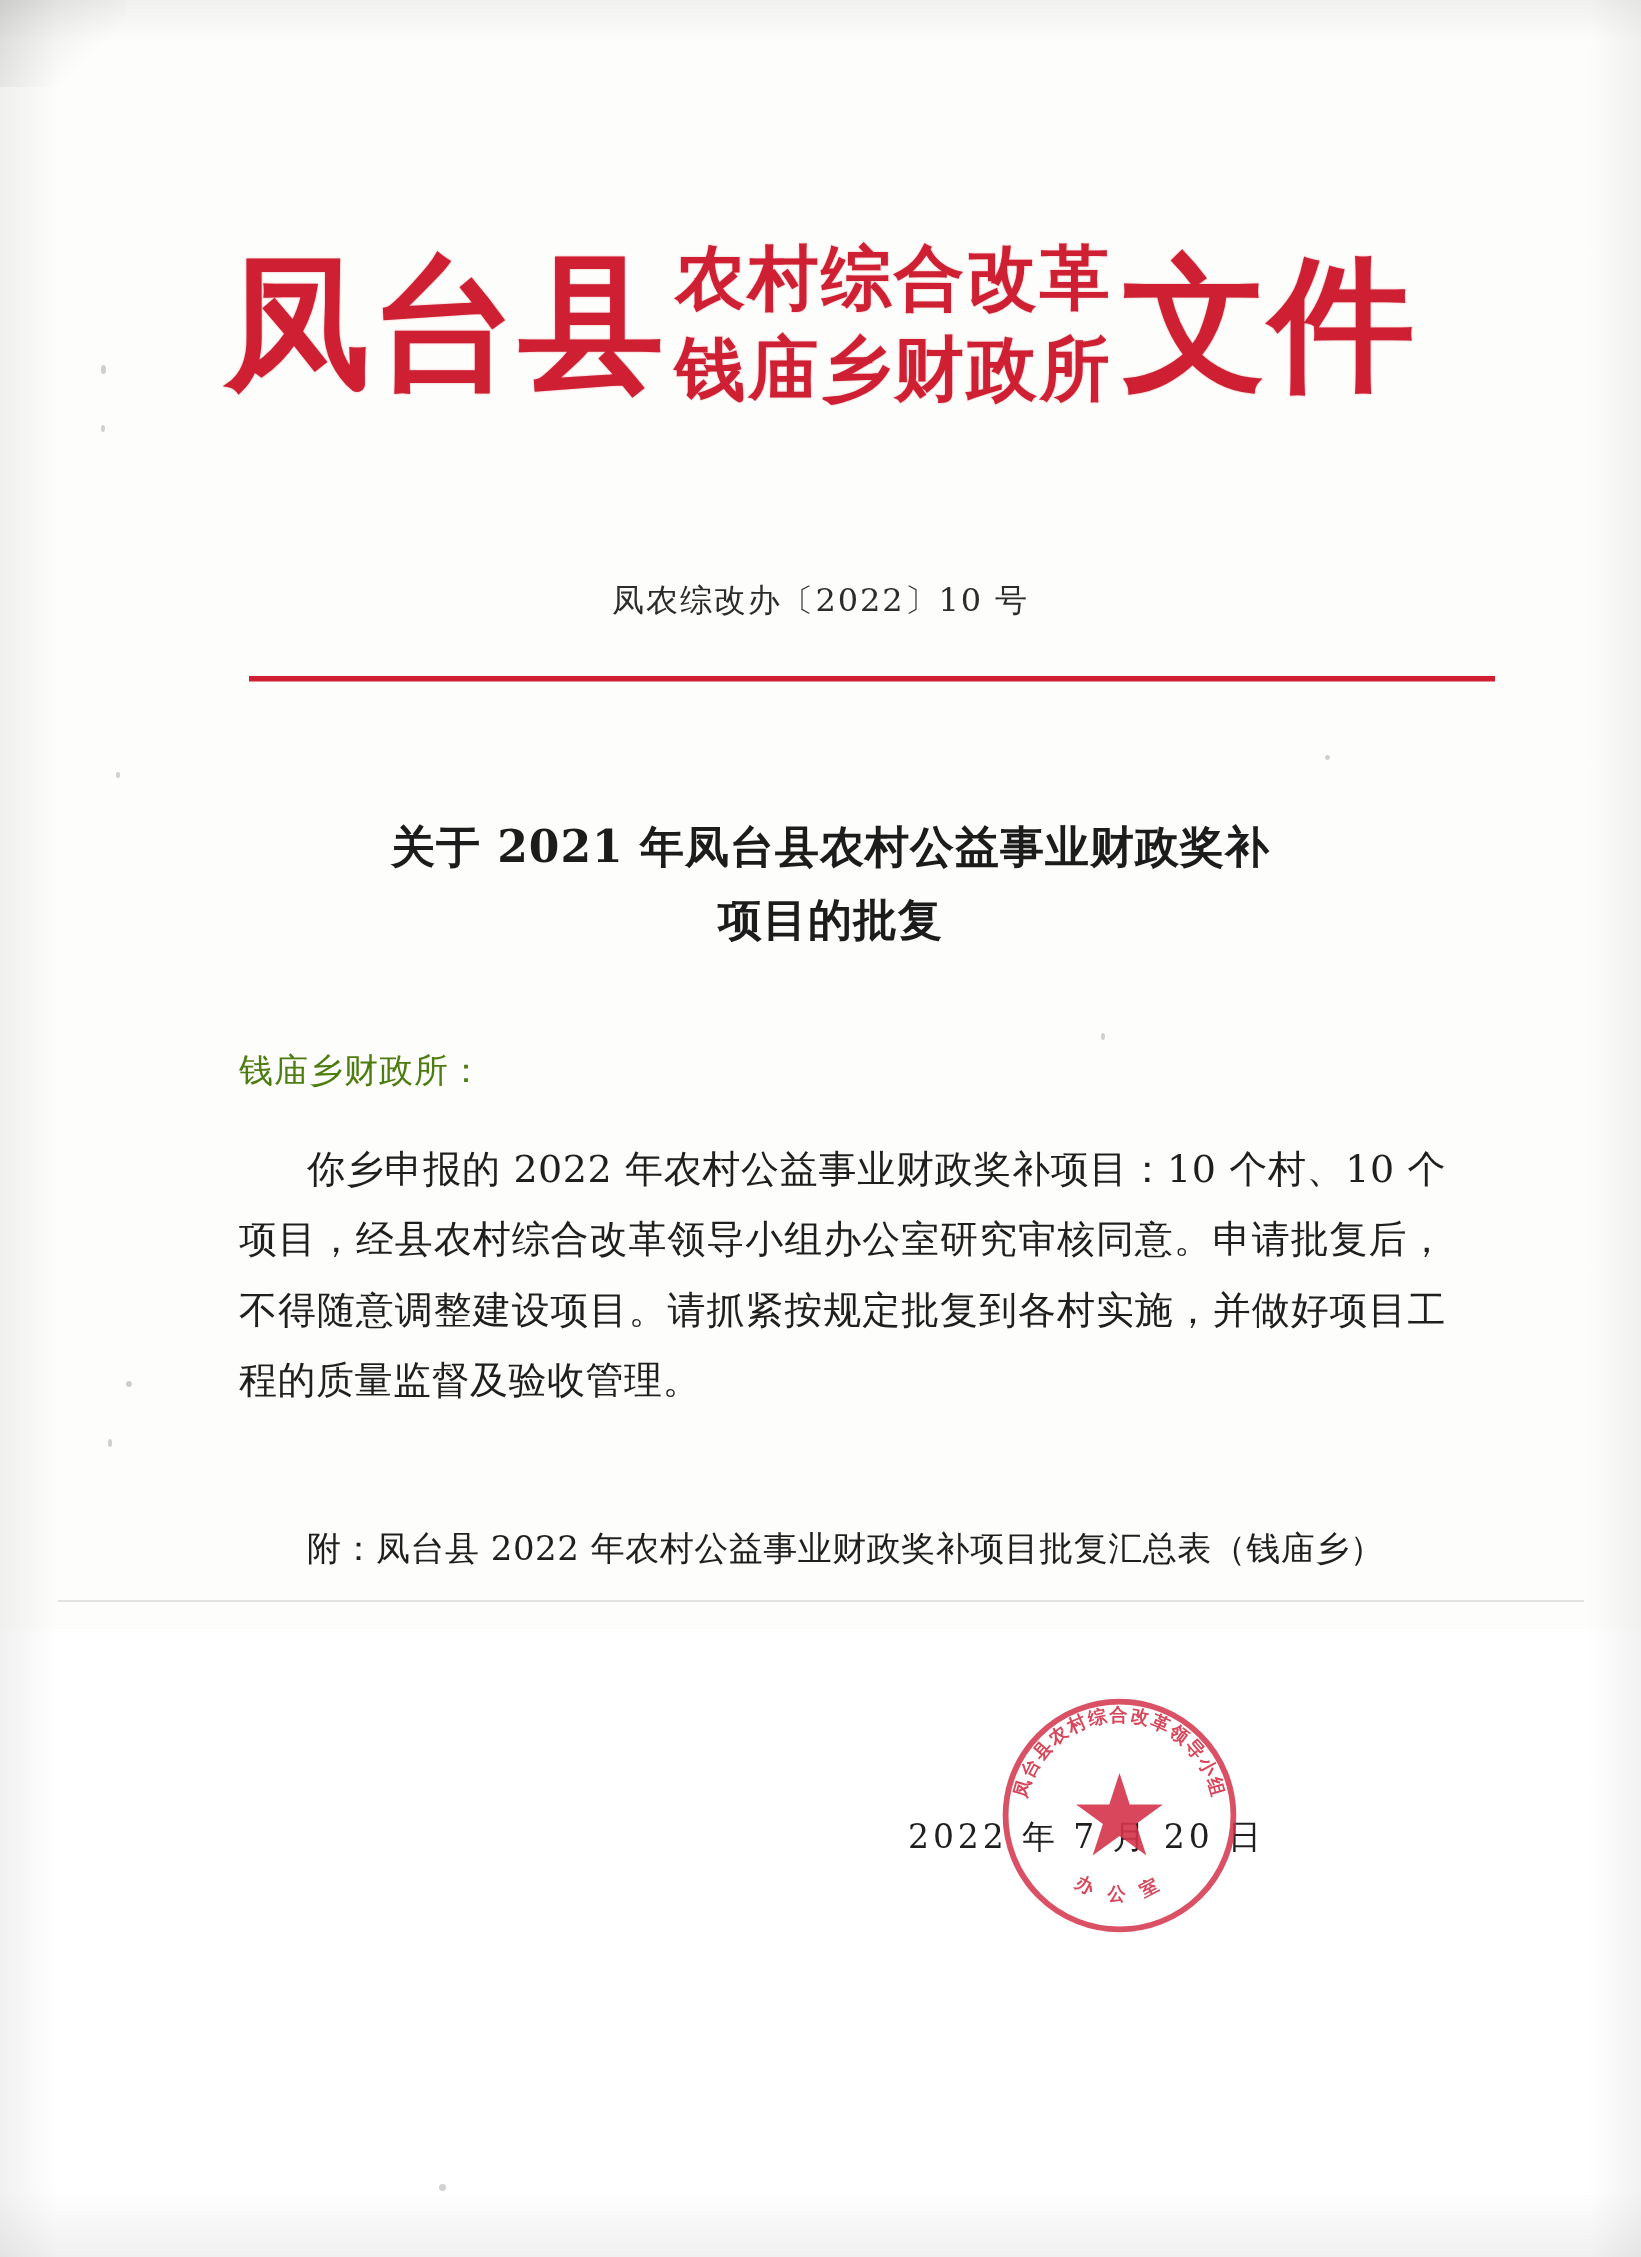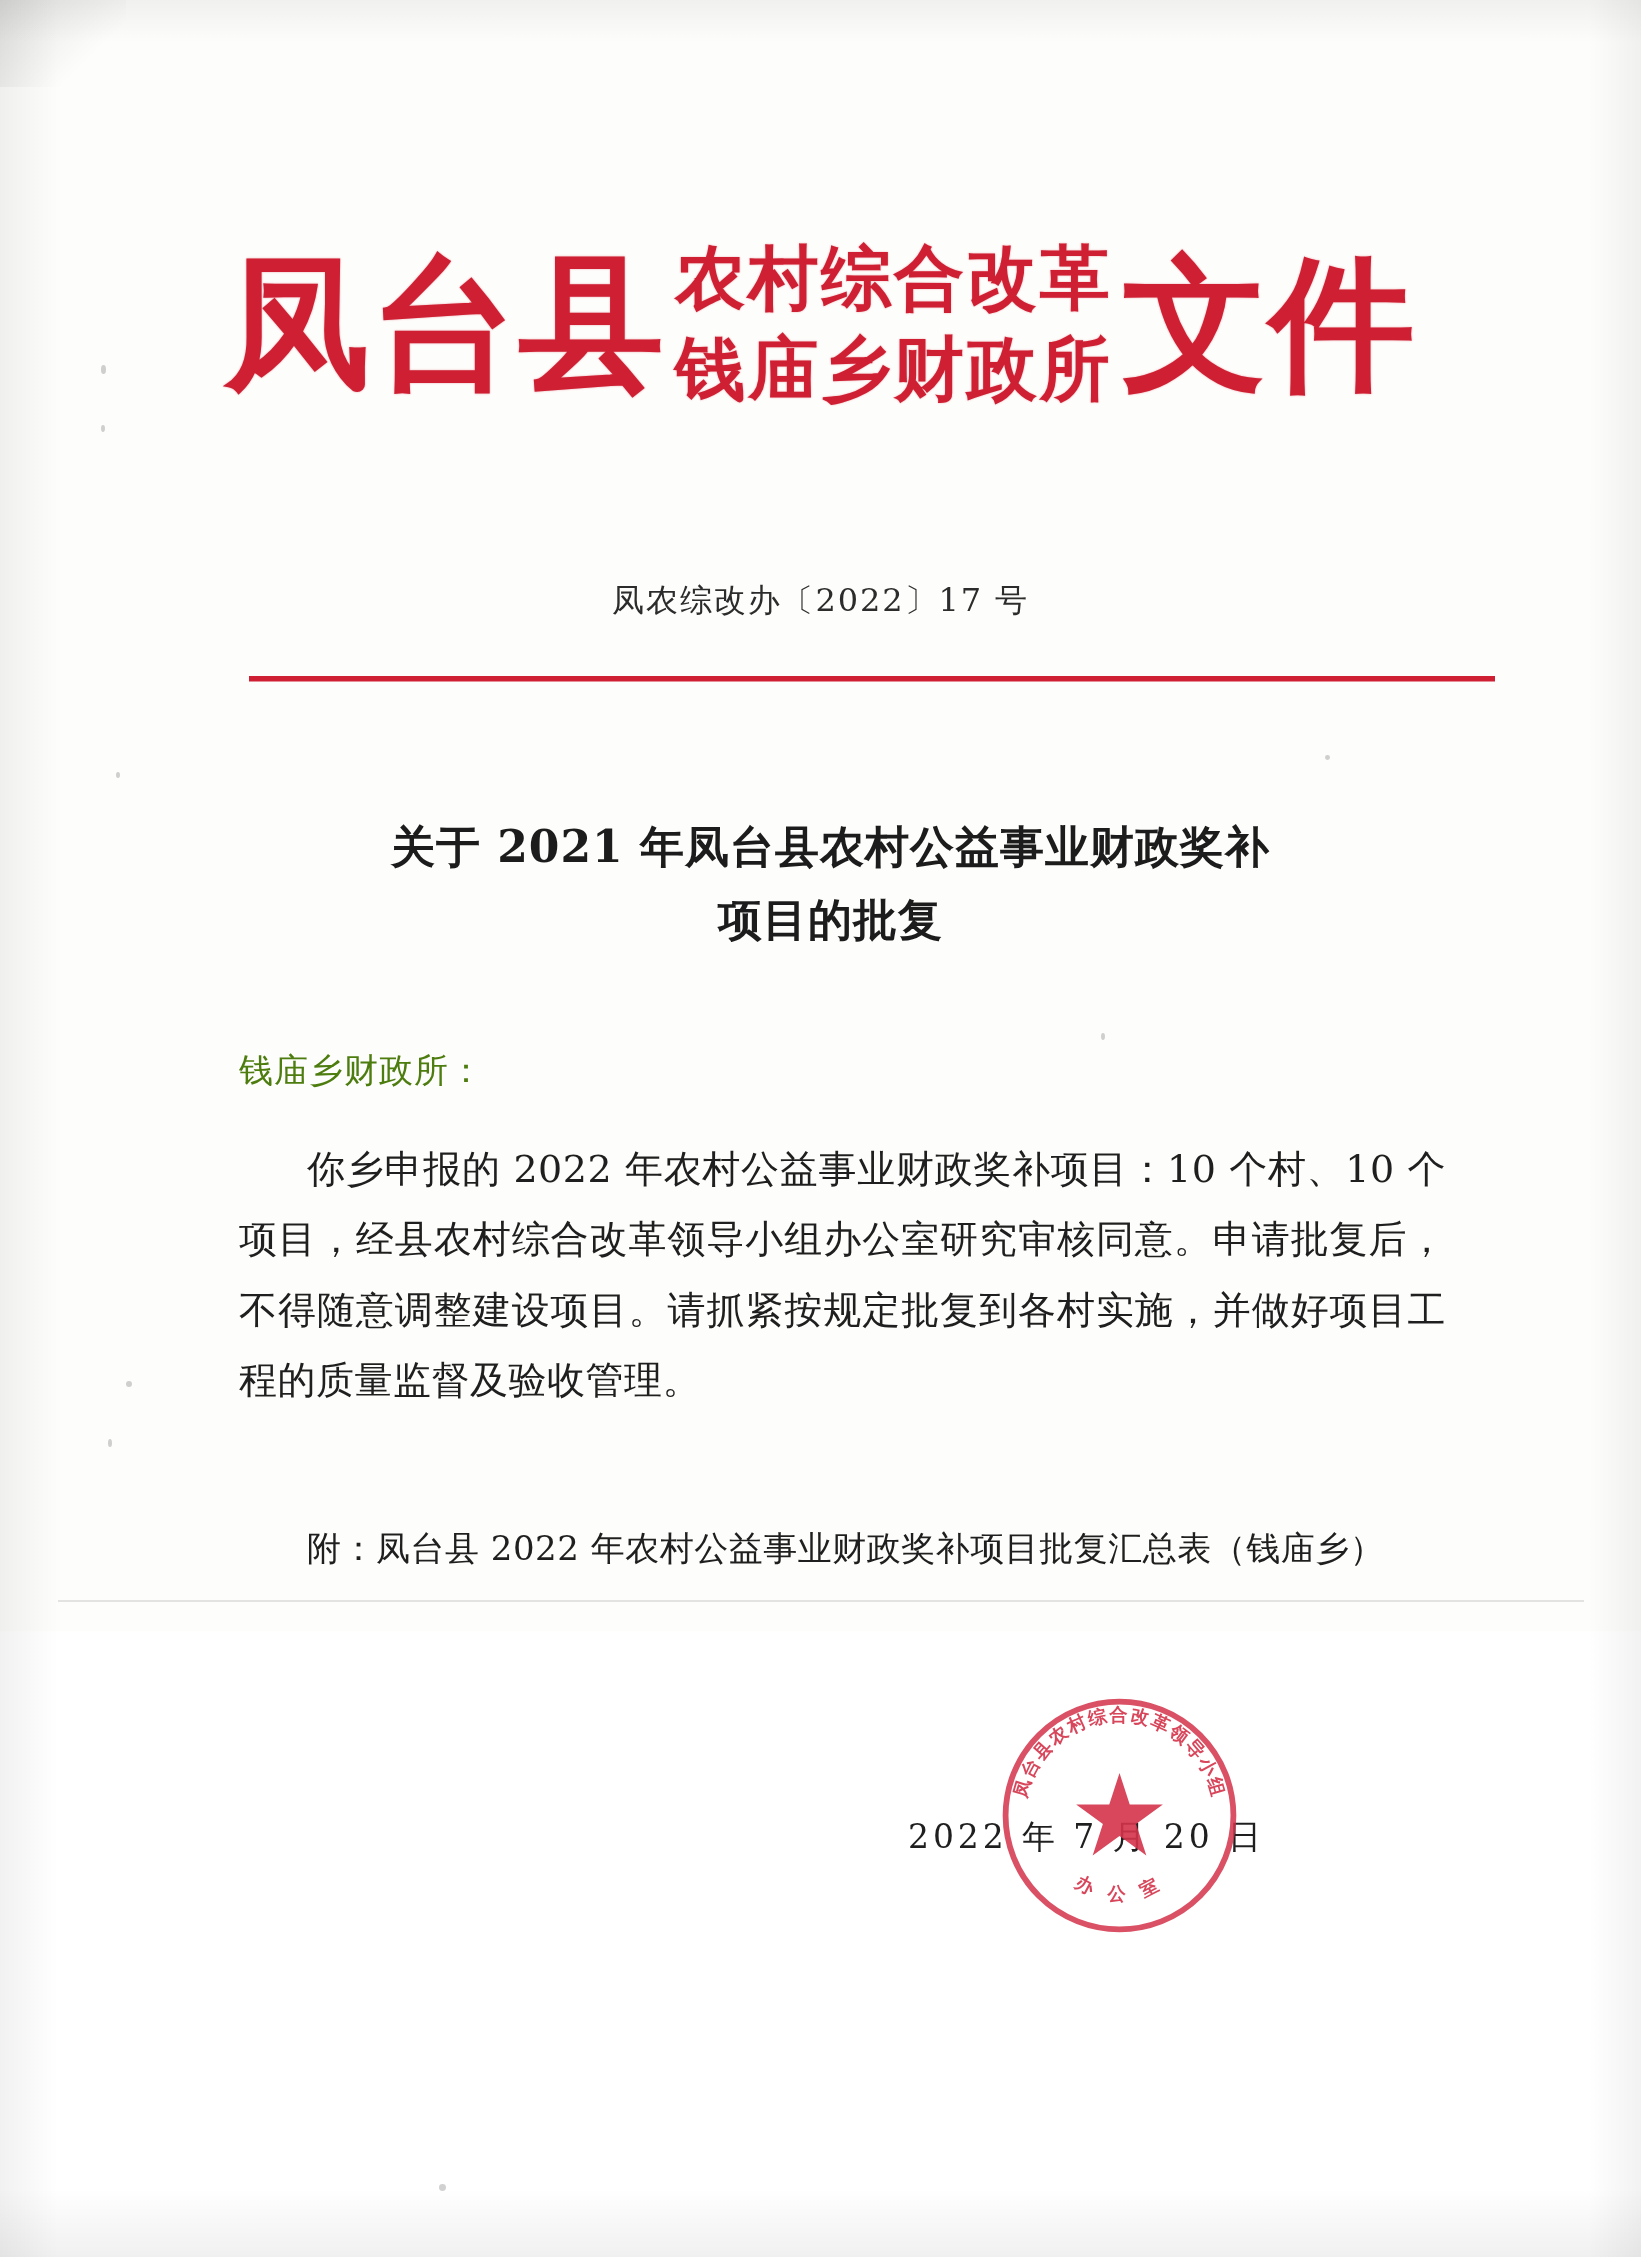--- a/index.html
+++ b/index.html
@@ -238,21 +238,21 @@
     <div class="lh-row">
       <div class="lh-big">凤台县</div>
       <div class="lh-mid">
         <div>农村综合改革</div>
         <div>钱庙乡财政所</div>
       </div>
       <div class="lh-big">文件</div>
     </div>
   </div>
 
-  <div id="doc-number">凤农综改办〔2022〕17 号</div>
+  <div id="doc-number">凤农综改办〔2022〕10 号</div>
 
   <div id="red-rule"></div>
 
   <div id="doc-title">
     <div>关于 2021 年凤台县农村公益事业财政奖补</div>
     <div>项目的批复</div>
   </div>
 
   <div id="recipient">钱庙乡财政所：</div>
 

